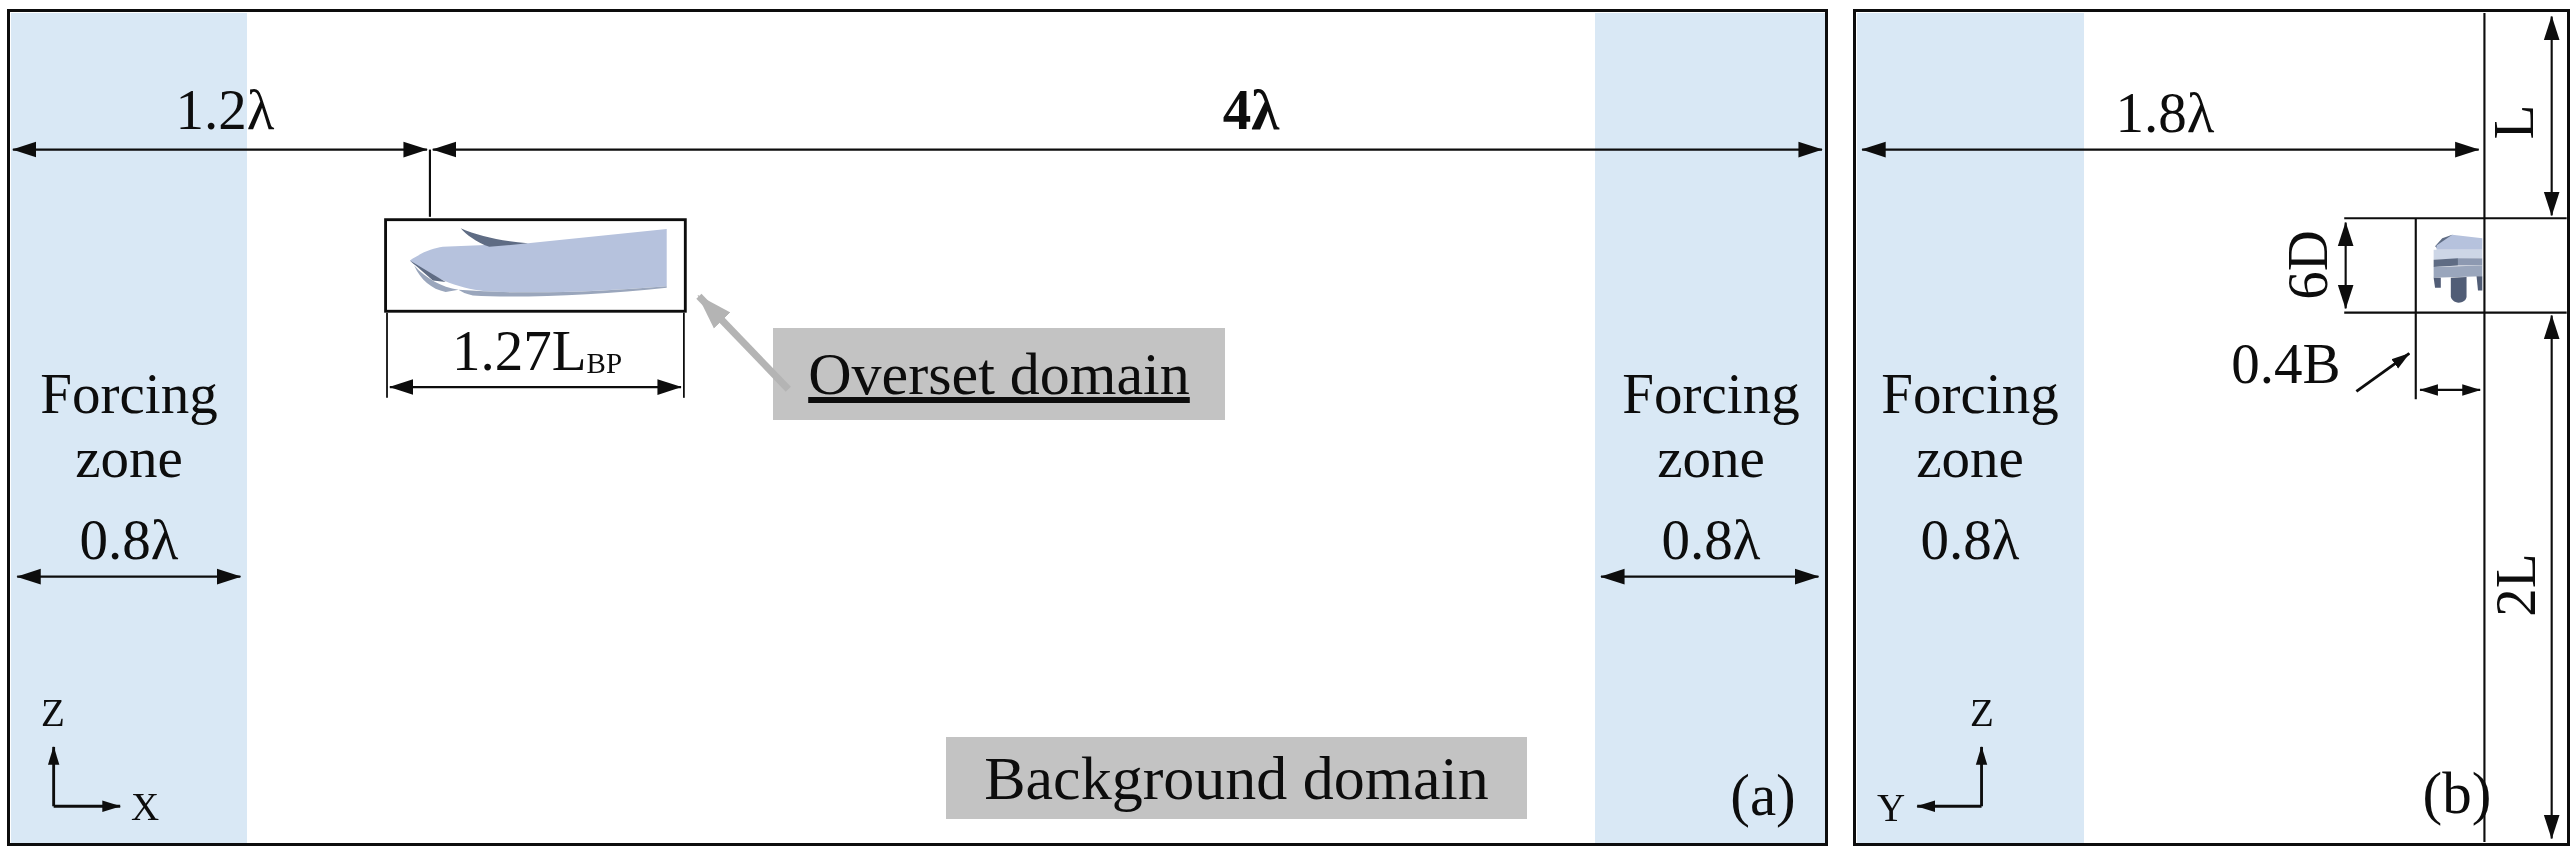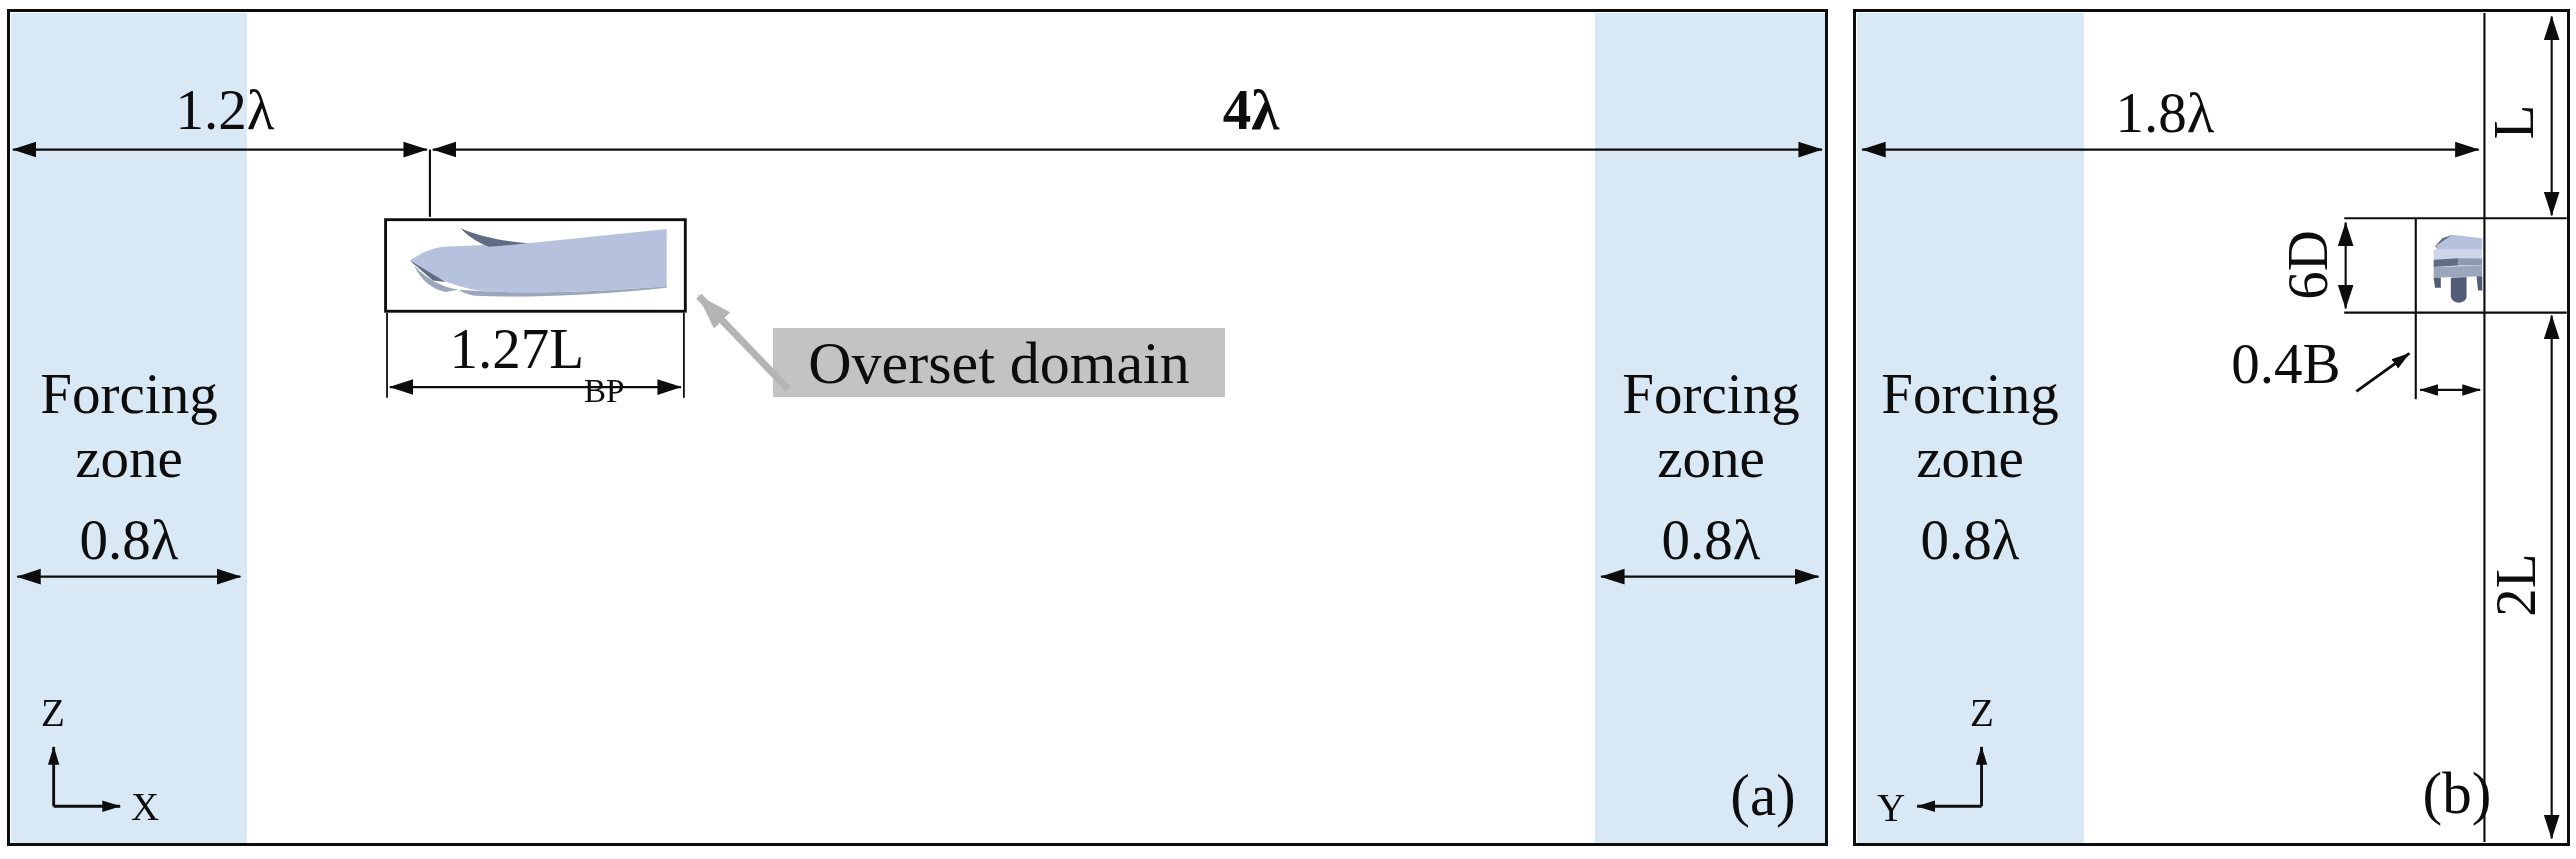--- a/index.html
+++ b/index.html
@@ -26,21 +26,21 @@
   }
   .lbl.rot{transform:translate(-50%,-50%) rotate(-90deg);}
   .lbl.axis{font-size:39px;}
   .lbl.tagp{font-size:59px;}
   .glabel{
     position:absolute;background:var(--color-label-bg);
     display:flex;align-items:center;justify-content:center;
     font-size:60px;line-height:1;white-space:nowrap;
   }
   .dim-composed{display:flex;align-items:flex-start;}
-  .dim-composed .sub{font-size:33px;transform:translateY(27px);margin-top:28px;}
+  .dim-composed .sub{font-size:29px;transform:translateY(27px);}
   svg .stroke{stroke:var(--color-line);}
   svg .w3{stroke-width:3px;}
   svg .w4{stroke-width:4px;}
   svg .w2{stroke-width:2.5px;}
   svg .grayshaft{stroke:var(--color-arrow-gray);stroke-width:10px;}
   svg .hull-light{fill:var(--color-hull-light);}
   svg .hull-mid{fill:var(--color-hull-mid);}
   svg .hull-dark{fill:var(--color-hull-dark);}
   svg .hull-deep{fill:var(--color-hull-deep);}
 </style>
@@ -49,22 +49,25 @@
 
 <div class="canvas">
 
   <div class="fzone" style="left:10.7px;top:13px;width:236px;height:830px;"></div>
   <div class="fzone" style="left:1595px;top:13px;width:230px;height:830px;"></div>
   <div class="fzone" style="left:1857px;top:13px;width:227px;height:830px;"></div>
 
   <div class="frame" style="left:7.2px;top:9.3px;width:1821px;height:837px;"></div>
   <div class="frame" style="left:1853px;top:9.3px;width:717px;height:837px;"></div>
 
-  <div class="glabel" style="left:773px;top:328px;width:452px;height:69px;">
+  <div class="glabel" style="left:773px;top:328px;width:452px;height:92px;text-decoration:underline;">
     <span>Overset domain</span>
+  </div>
+  <div class="glabel" style="left:946px;top:737px;width:581px;height:82px;font-size:62px;">
+    <span>Background domain</span>
   </div>
 
   <svg class="linework" viewBox="0 0 3601 1202">
     <defs>
       <marker id="ah" markerUnits="userSpaceOnUse" markerWidth="34" markerHeight="24" refX="33" refY="12" orient="auto-start-reverse">
         <path d="M0,1 L34,12 L0,23 Z" fill="#0d0d0d"></path>
       </marker>
       <marker id="ahs" markerUnits="userSpaceOnUse" markerWidth="26" markerHeight="18" refX="25" refY="9" orient="auto-start-reverse">
         <path d="M0,1 L26,9 L0,17 Z" fill="#0d0d0d"></path>
       </marker>

